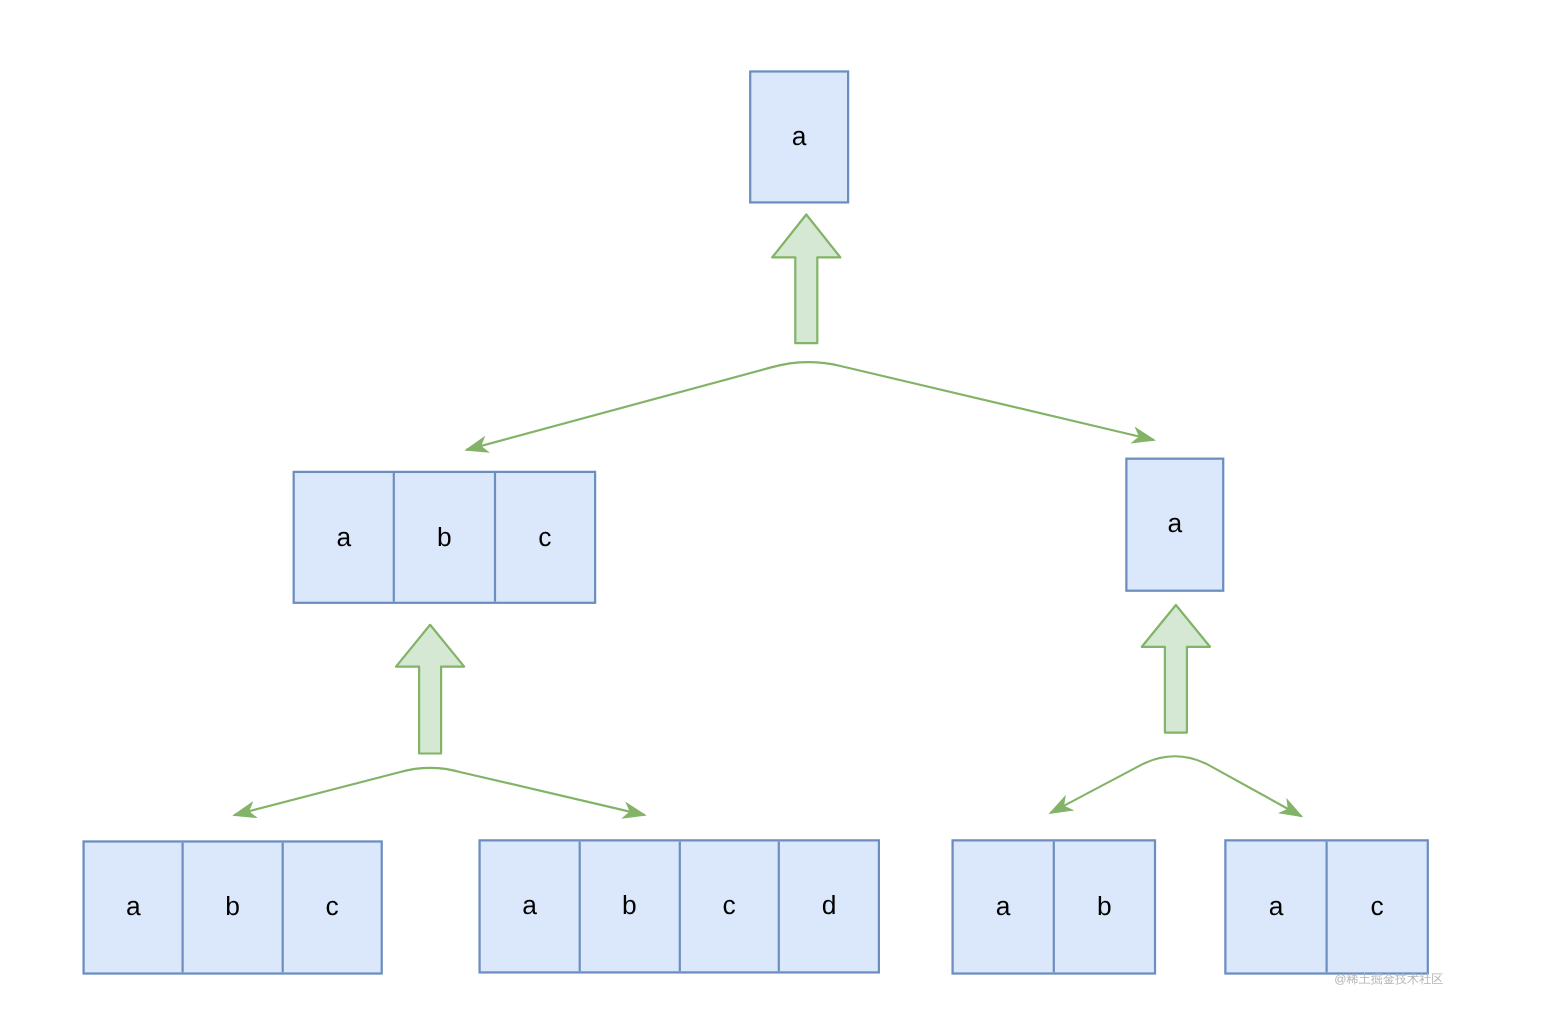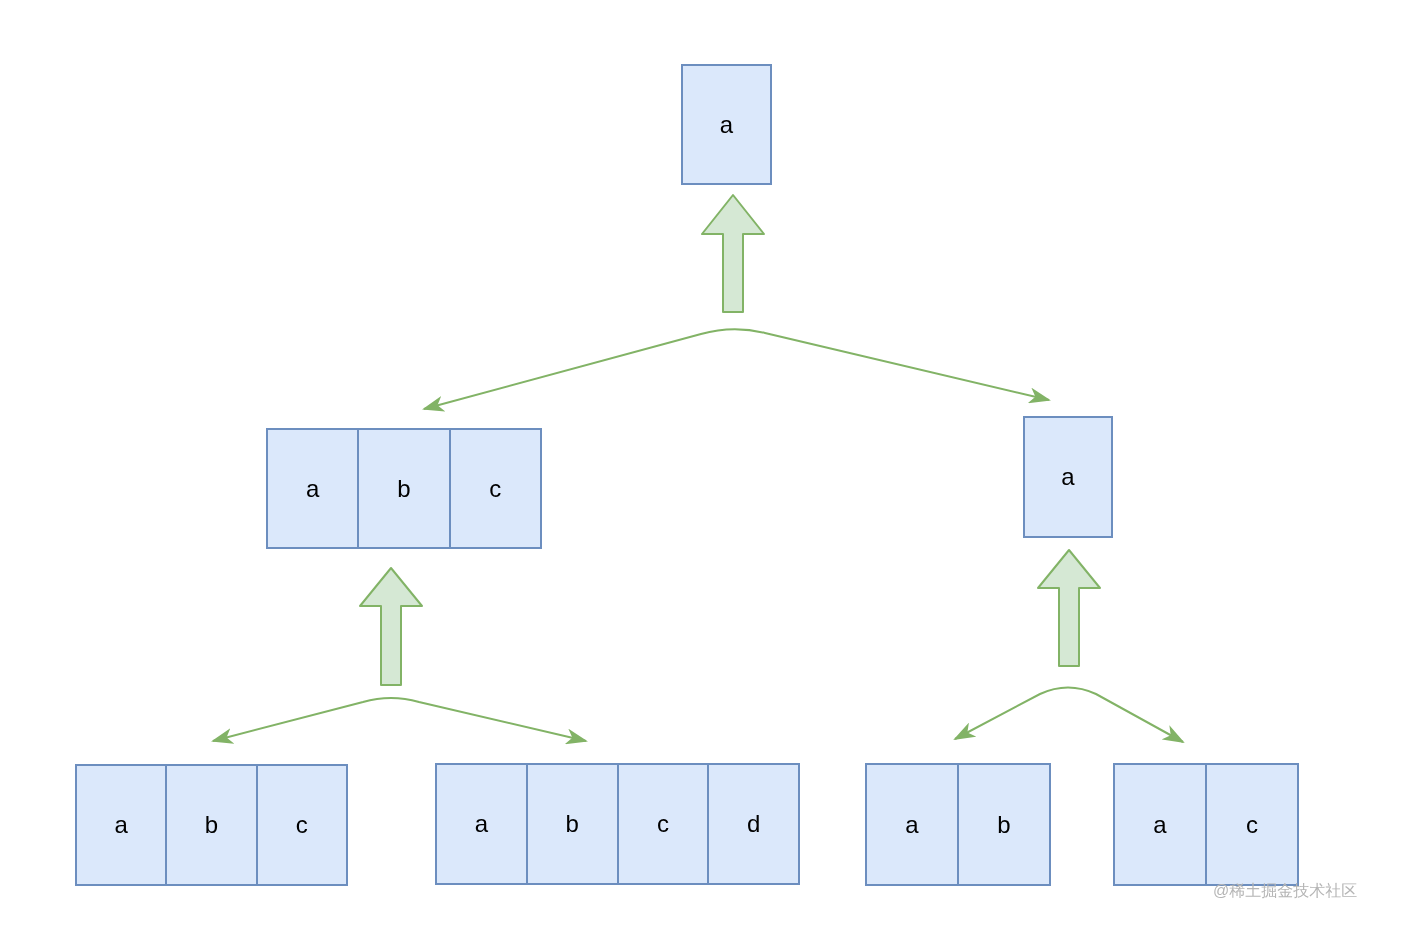--- a/index.html
+++ b/index.html
@@ -44,21 +44,21 @@
     user-select: none;
   }
   .cell:last-child {
     border-right: none;
   }
   .watermark {
     position: absolute;
     left: 1213px;
     top: 880px;
     width: 180px;
-    font-size: 16px;
+    font-size: 11px;
     line-height: 22px;
     color: #b5b5b5;
     white-space: nowrap;
   }
 </style>
 </head>
 <body>
 
 <div class="canvas">
 

